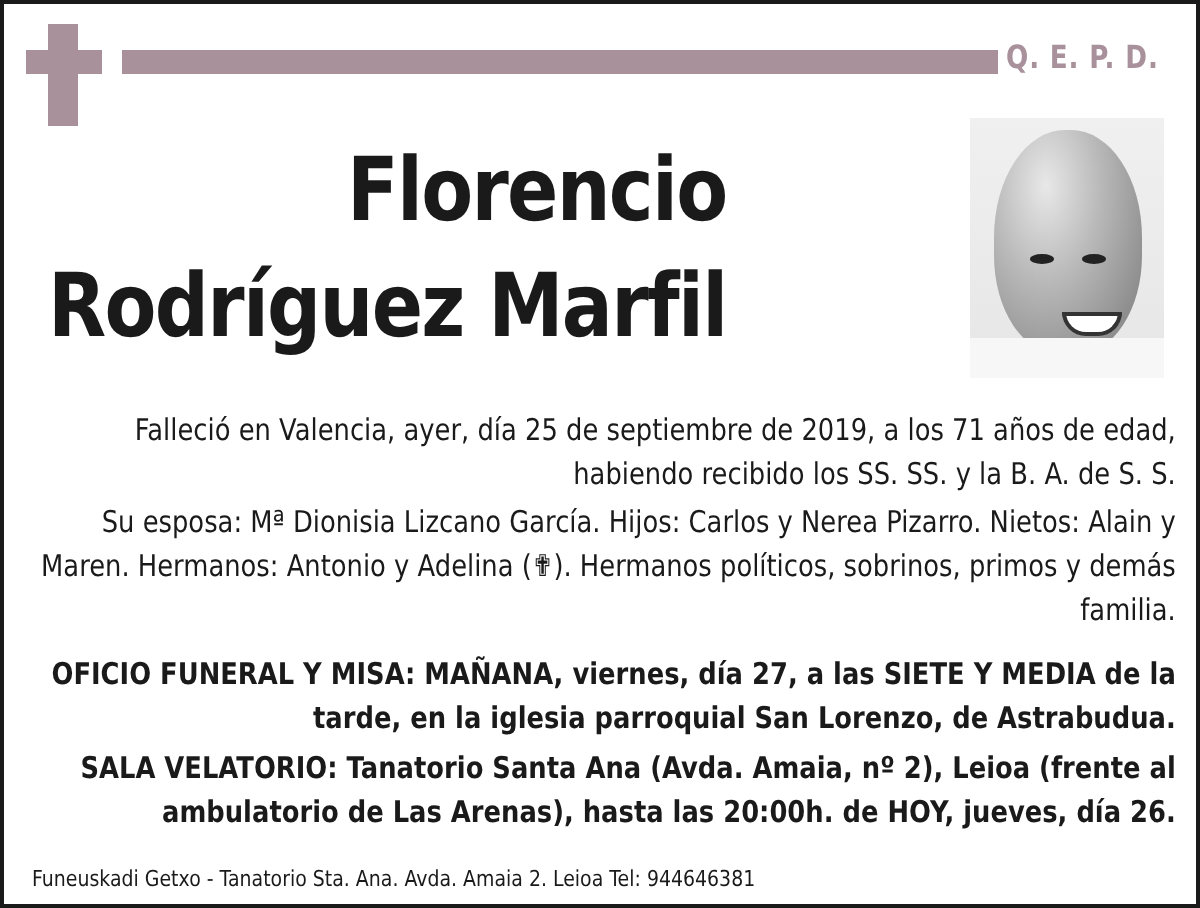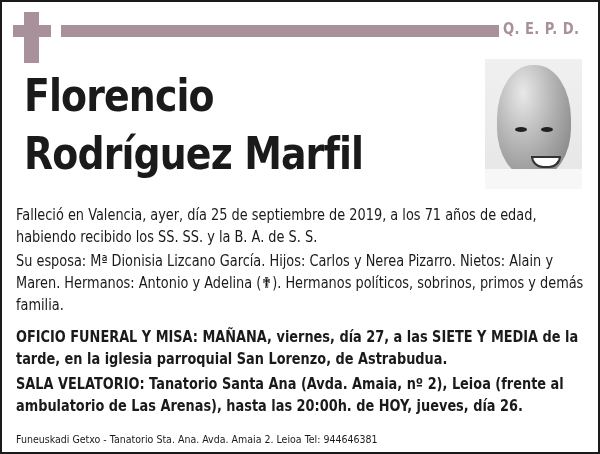--- a/index.html
+++ b/index.html
@@ -4,20 +4,21 @@
 <style>
   html, body { margin: 0; padding: 0; background: #ffffff; }
   body { width: 600px; height: 454px; overflow: hidden; }
   .card {
     position: absolute; left: 0; top: 0;
     width: 596px; height: 450px;
     border: 2px solid #1a1a1a;
     background: #fff;
     font-family: "Liberation Sans", sans-serif;
     color: #1a1a1a;
+    text-align: right;
   }
   .cross-v { position: absolute; left: 22px; top: 10px; width: 15px; height: 51px; background: #a8919b; }
   .cross-h { position: absolute; left: 11px; top: 23px; width: 38px; height: 12px; background: #a8919b; }
   .rule { position: absolute; left: 59px; top: 23px; width: 438px; height: 12px; background: #a8919b; }
   .qepd {
     position: absolute; left: 501px; top: 17px;
     font-family: "DejaVu Sans", sans-serif; font-weight: bold;
     font-size: 16px; color: #a8919b; letter-spacing: 0.5px;
     transform: scaleX(0.82); transform-origin: left top;
   }

